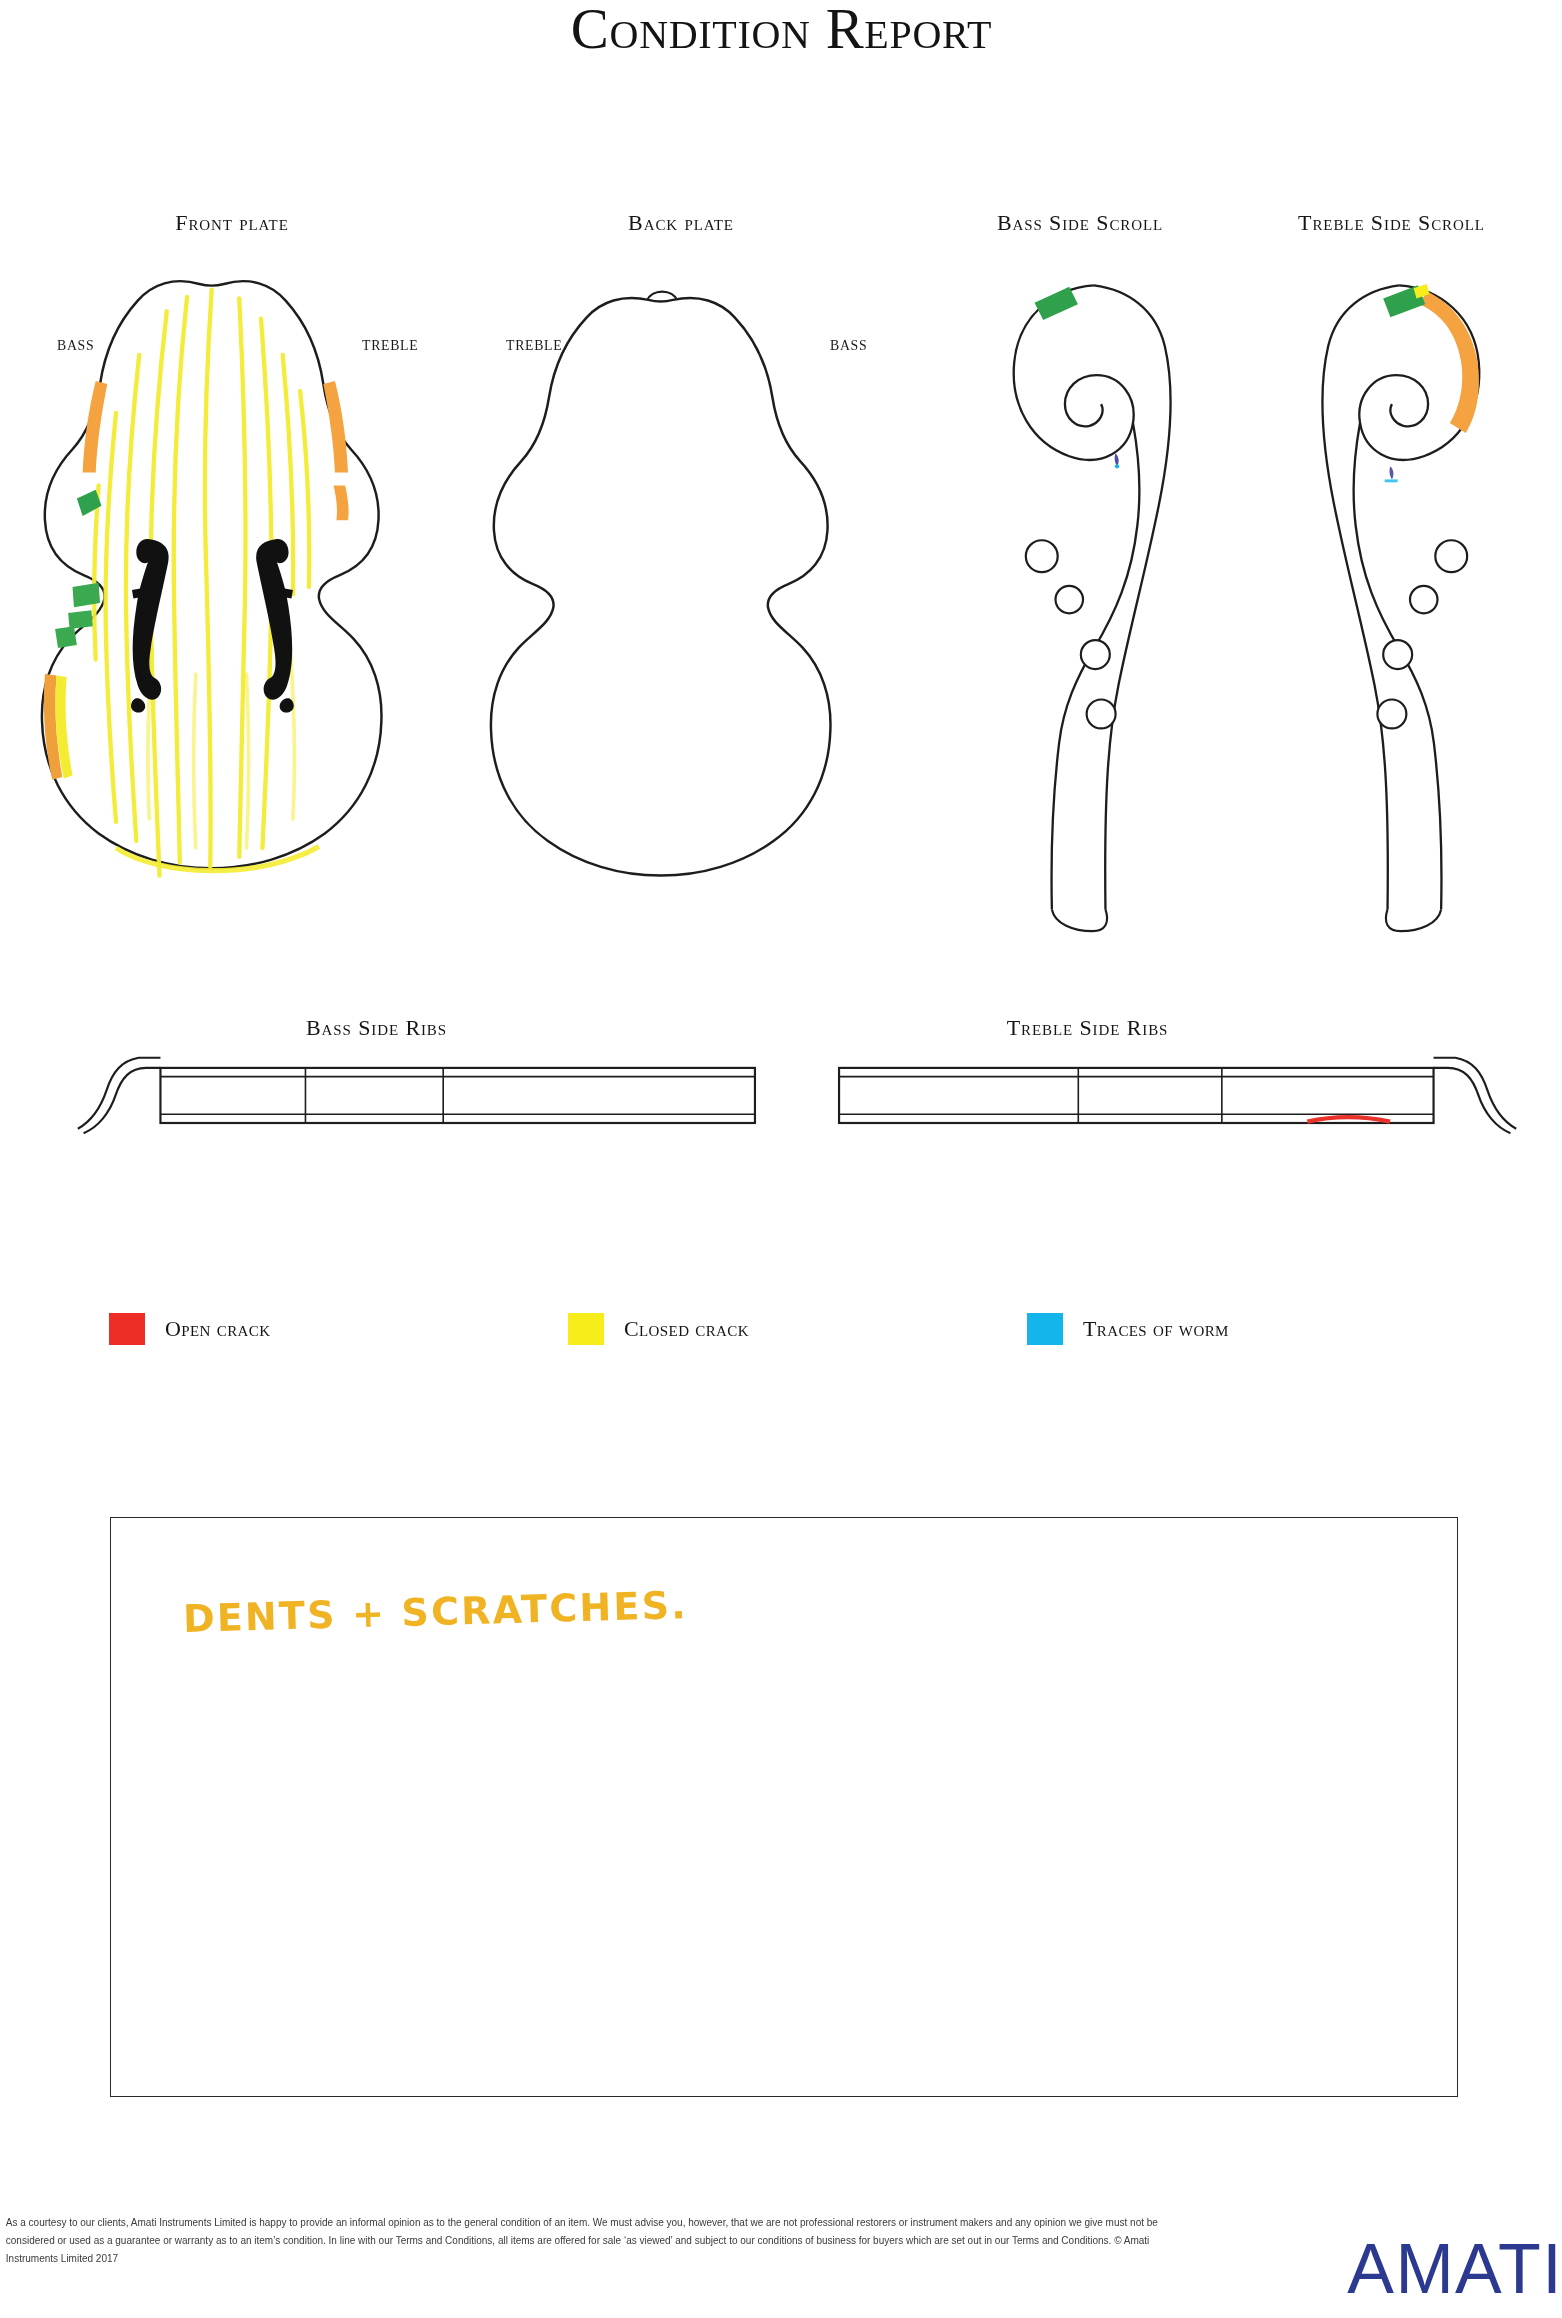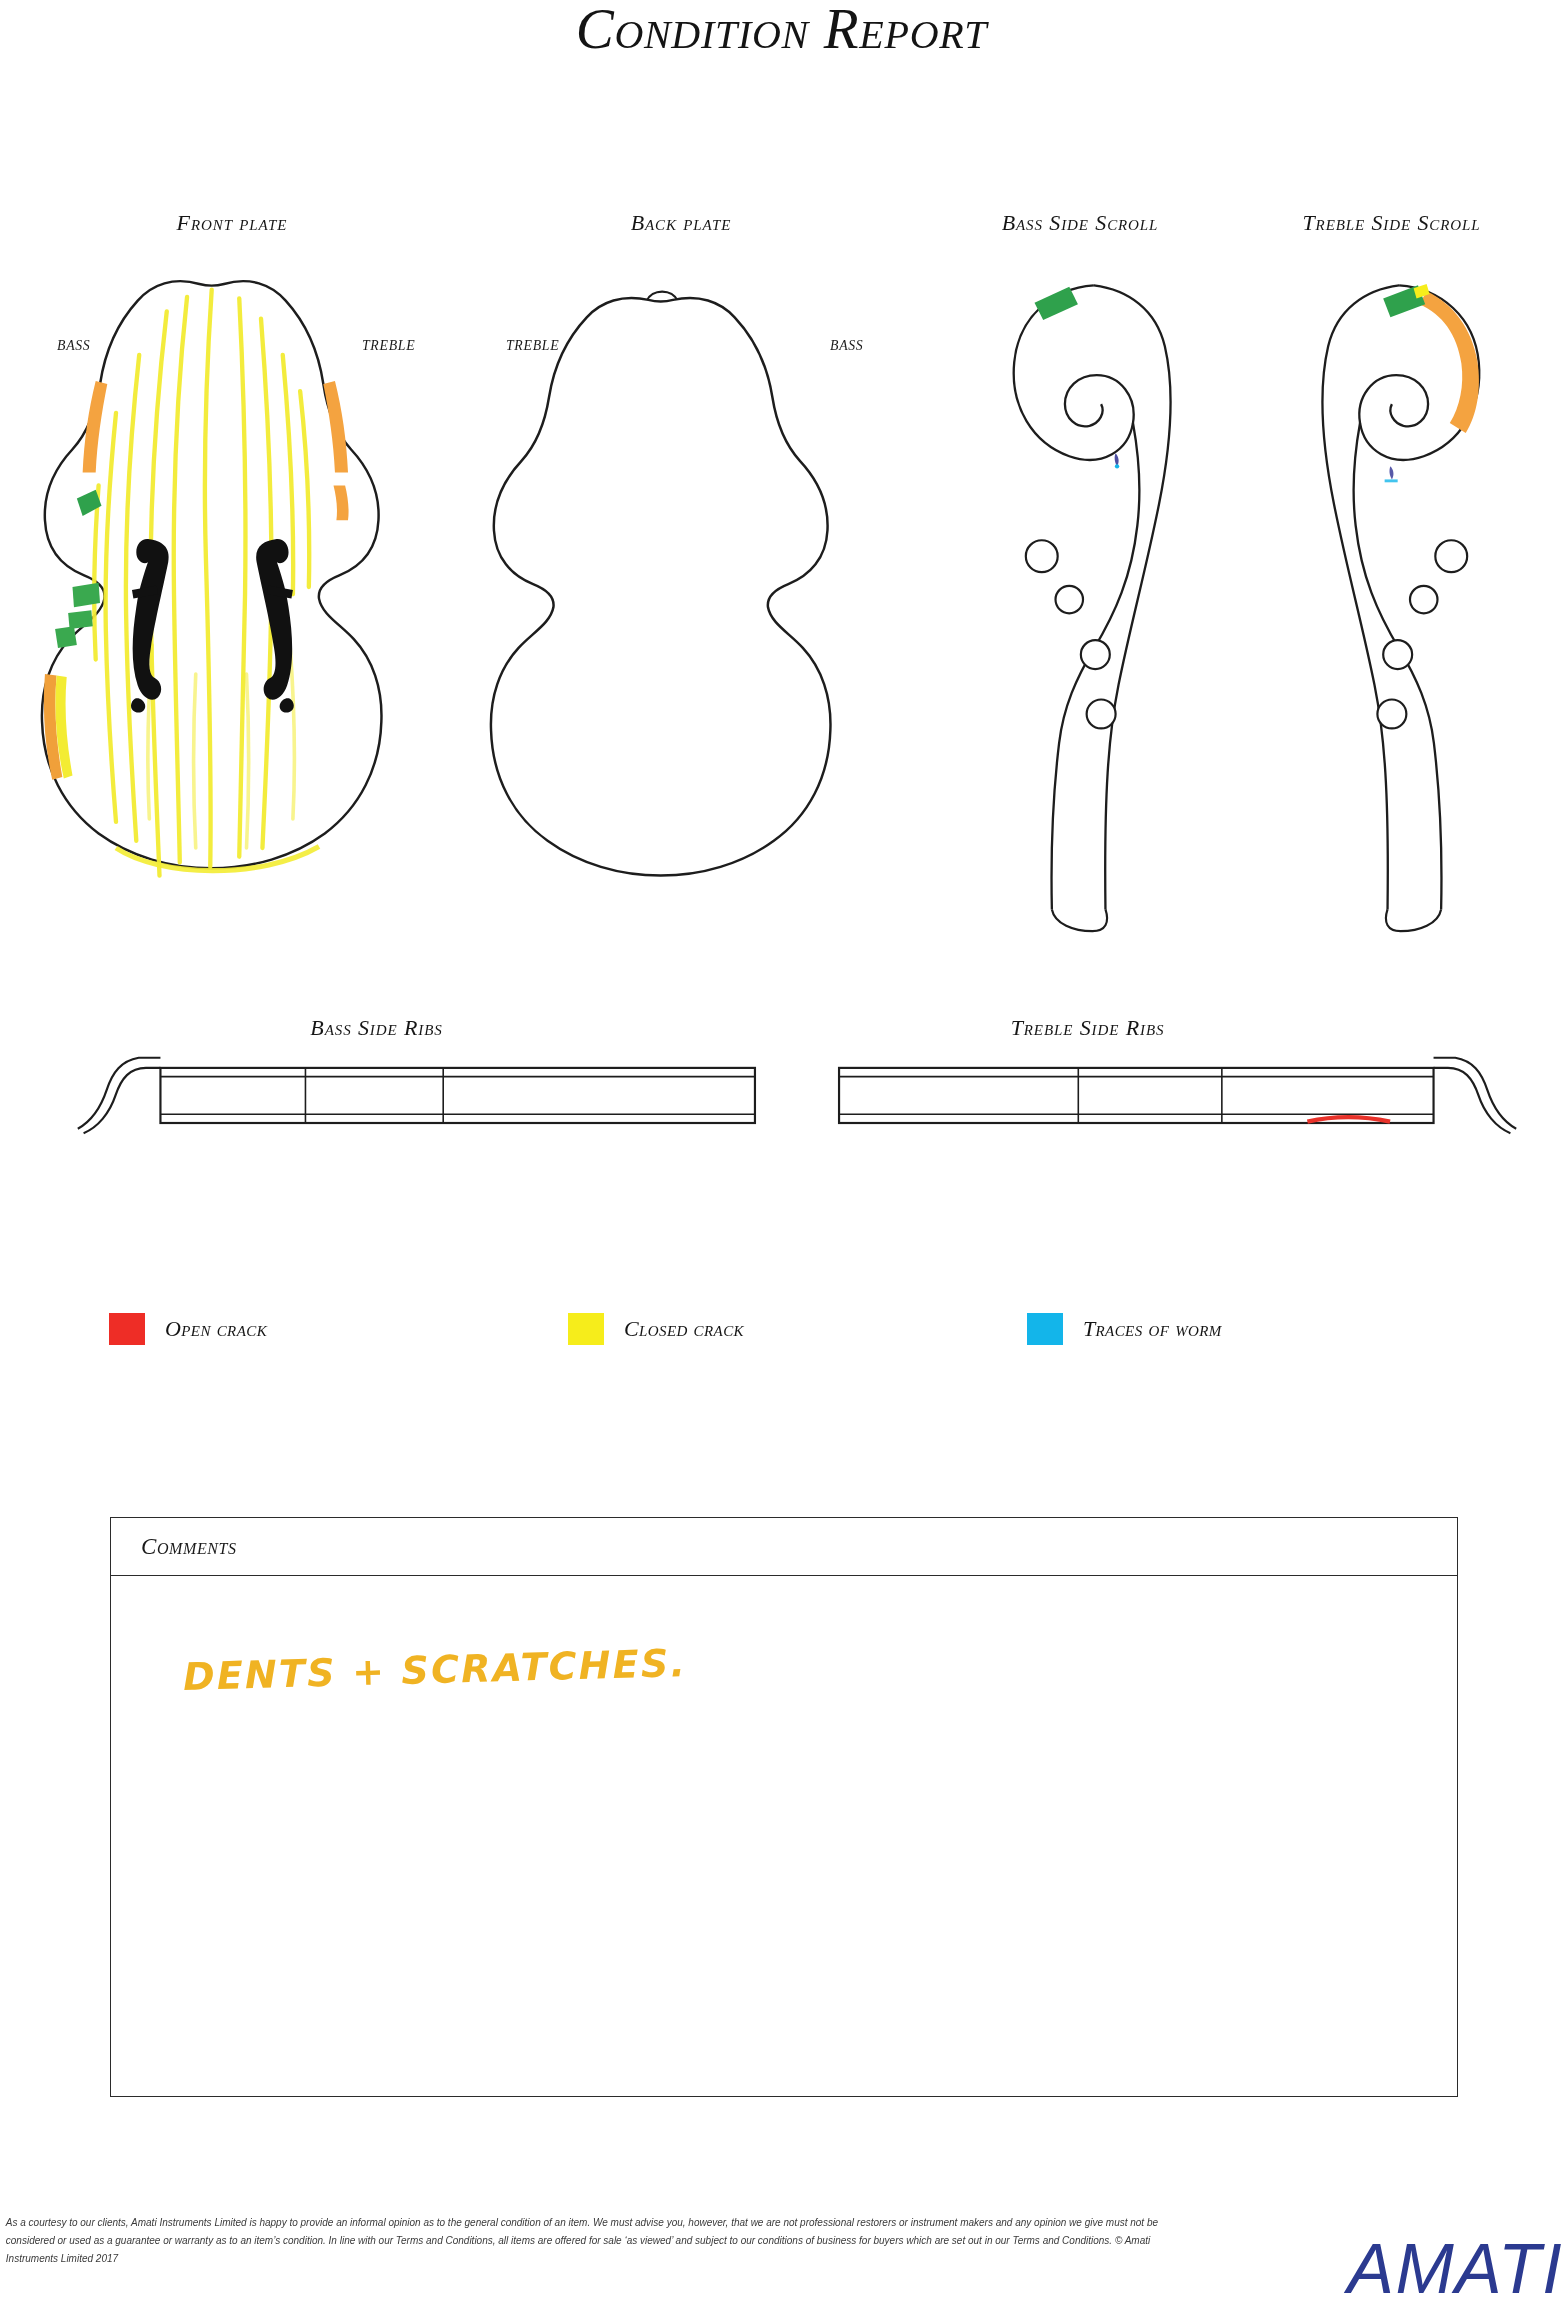--- a/index.html
+++ b/index.html
@@ -11,21 +11,20 @@
     width: 1563px;
     height: 2319px;
     position: relative;
     font-family: "Liberation Serif", serif;
     color: #1a1a1a;
     overflow: hidden;
   }
   .page {
     position: absolute;
     inset: 0;
-    font-style: italic;
   }
 
   
   .title {
     position: absolute;
     top: -4.3px;
     left: 0;
     width: 100%;
     text-align: center;
     font-family: "Liberation Serif", serif;
@@ -348,23 +347,20 @@
       <div class="legend-item">
         <div class="swatch" style="background:#13b5ea"></div>
         <div class="legend-label">Traces of worm</div>
       </div>
     </div>
     <div class="legend-row">
     </div>
   </div>
 
   <div class="comments-box">
-    <div class="comments-head">
-      <span>Comments</span>
-    </div>
     <div class="comments-body">
       <div class="handwriting">DENTS + SCRATCHES.</div>
     </div>
   </div>
 
   <div class="footer">As a courtesy to our clients, Amati Instruments Limited is happy to provide an informal opinion as to the general condition of an item. We must advise you, however, that we are not professional restorers or instrument makers and any opinion we give must not be considered or used as a guarantee or warranty as to an item’s condition. In line with our Terms and Conditions, all items are offered for sale ‘as viewed’ and subject to our conditions of business for buyers which are set out in our Terms and Conditions. © Amati Instruments Limited 2017</div>
   <div class="brand">AMATI</div>
 
 </div>
 

